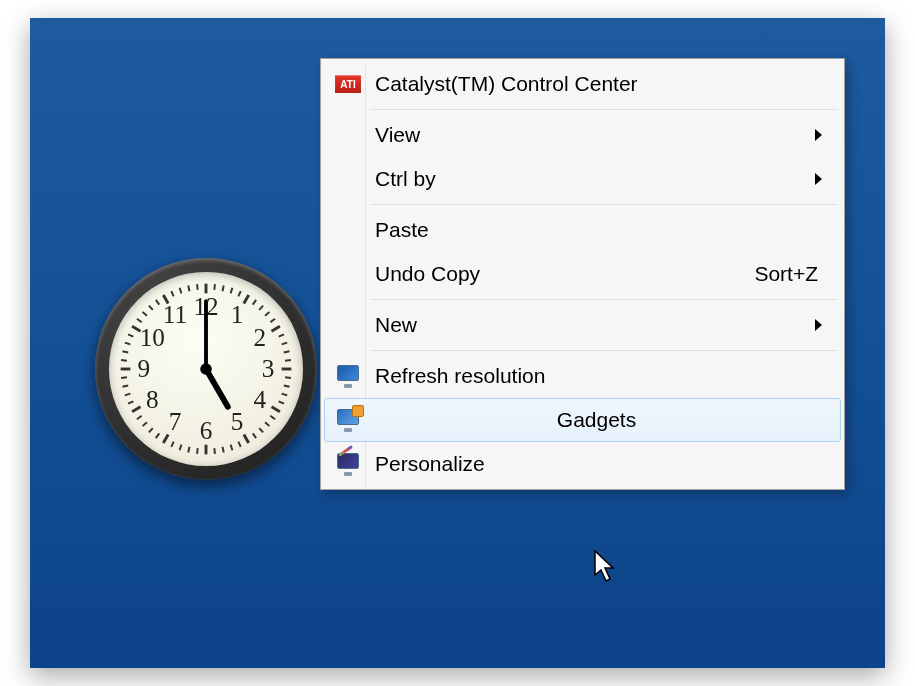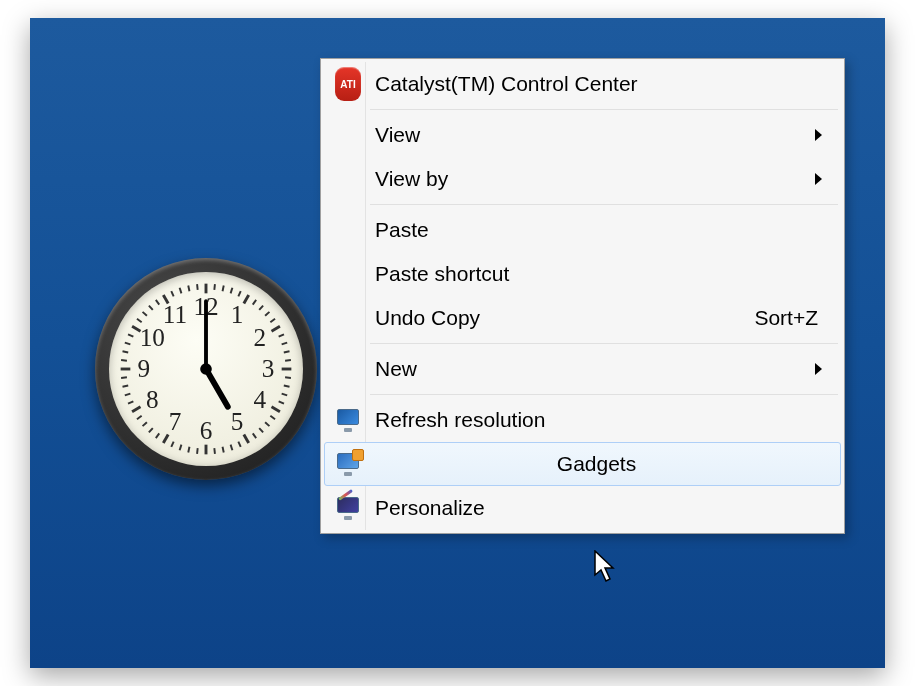--- a/index.html
+++ b/index.html
@@ -126,23 +126,23 @@
       position: absolute;
       left: 44px;
       top: 3px;
       bottom: 3px;
       width: 1px;
       background: #e3e3e3;
     }
 
     
     .ati-badge {
-      width: 26px; height: 34px;
+      width: 26px; height: 18px;
       background: linear-gradient(180deg, #e53528, #b71f14);
-      border-radius: 9px;
+      border-radius: 0;
       display: flex; align-items: center; justify-content: center;
       color: #fff; font-size: 10px; font-weight: bold;
       box-shadow: inset 0 1px 1px rgba(255,255,255,0.4);
     }
     .monitor-icon {
       width: 26px; height: 24px; position: relative;
     }
     .monitor-icon .screen {
       position: absolute; left: 2px; top: 1px; width: 22px; height: 16px;
       border: 1px solid #4a6a8a; border-radius: 2px;
@@ -274,31 +274,27 @@
           <span>Catalyst(TM) Control Center</span>
         </div>
         <div class="menu-sep"></div>
         <div class="menu-item">
           <div class="icon-slot"></div>
           <span>View</span>
           <div class="submenu-arrow"></div>
         </div>
         <div class="menu-item">
           <div class="icon-slot"></div>
-          <span>View by</span>
+          <span>Ctrl by</span>
           <div class="submenu-arrow"></div>
         </div>
         <div class="menu-sep"></div>
         <div class="menu-item disabled">
           <div class="icon-slot"></div>
           <span>Paste</span>
-        </div>
-        <div class="menu-item disabled">
-          <div class="icon-slot"></div>
-          <span>Paste shortcut</span>
         </div>
         <div class="menu-item">
           <div class="icon-slot"></div>
           <span>Undo Copy</span>
           <span class="shortcut">Sort+Z</span>
         </div>
         <div class="menu-sep"></div>
         <div class="menu-item">
           <div class="icon-slot"></div>
           <span>New</span>

